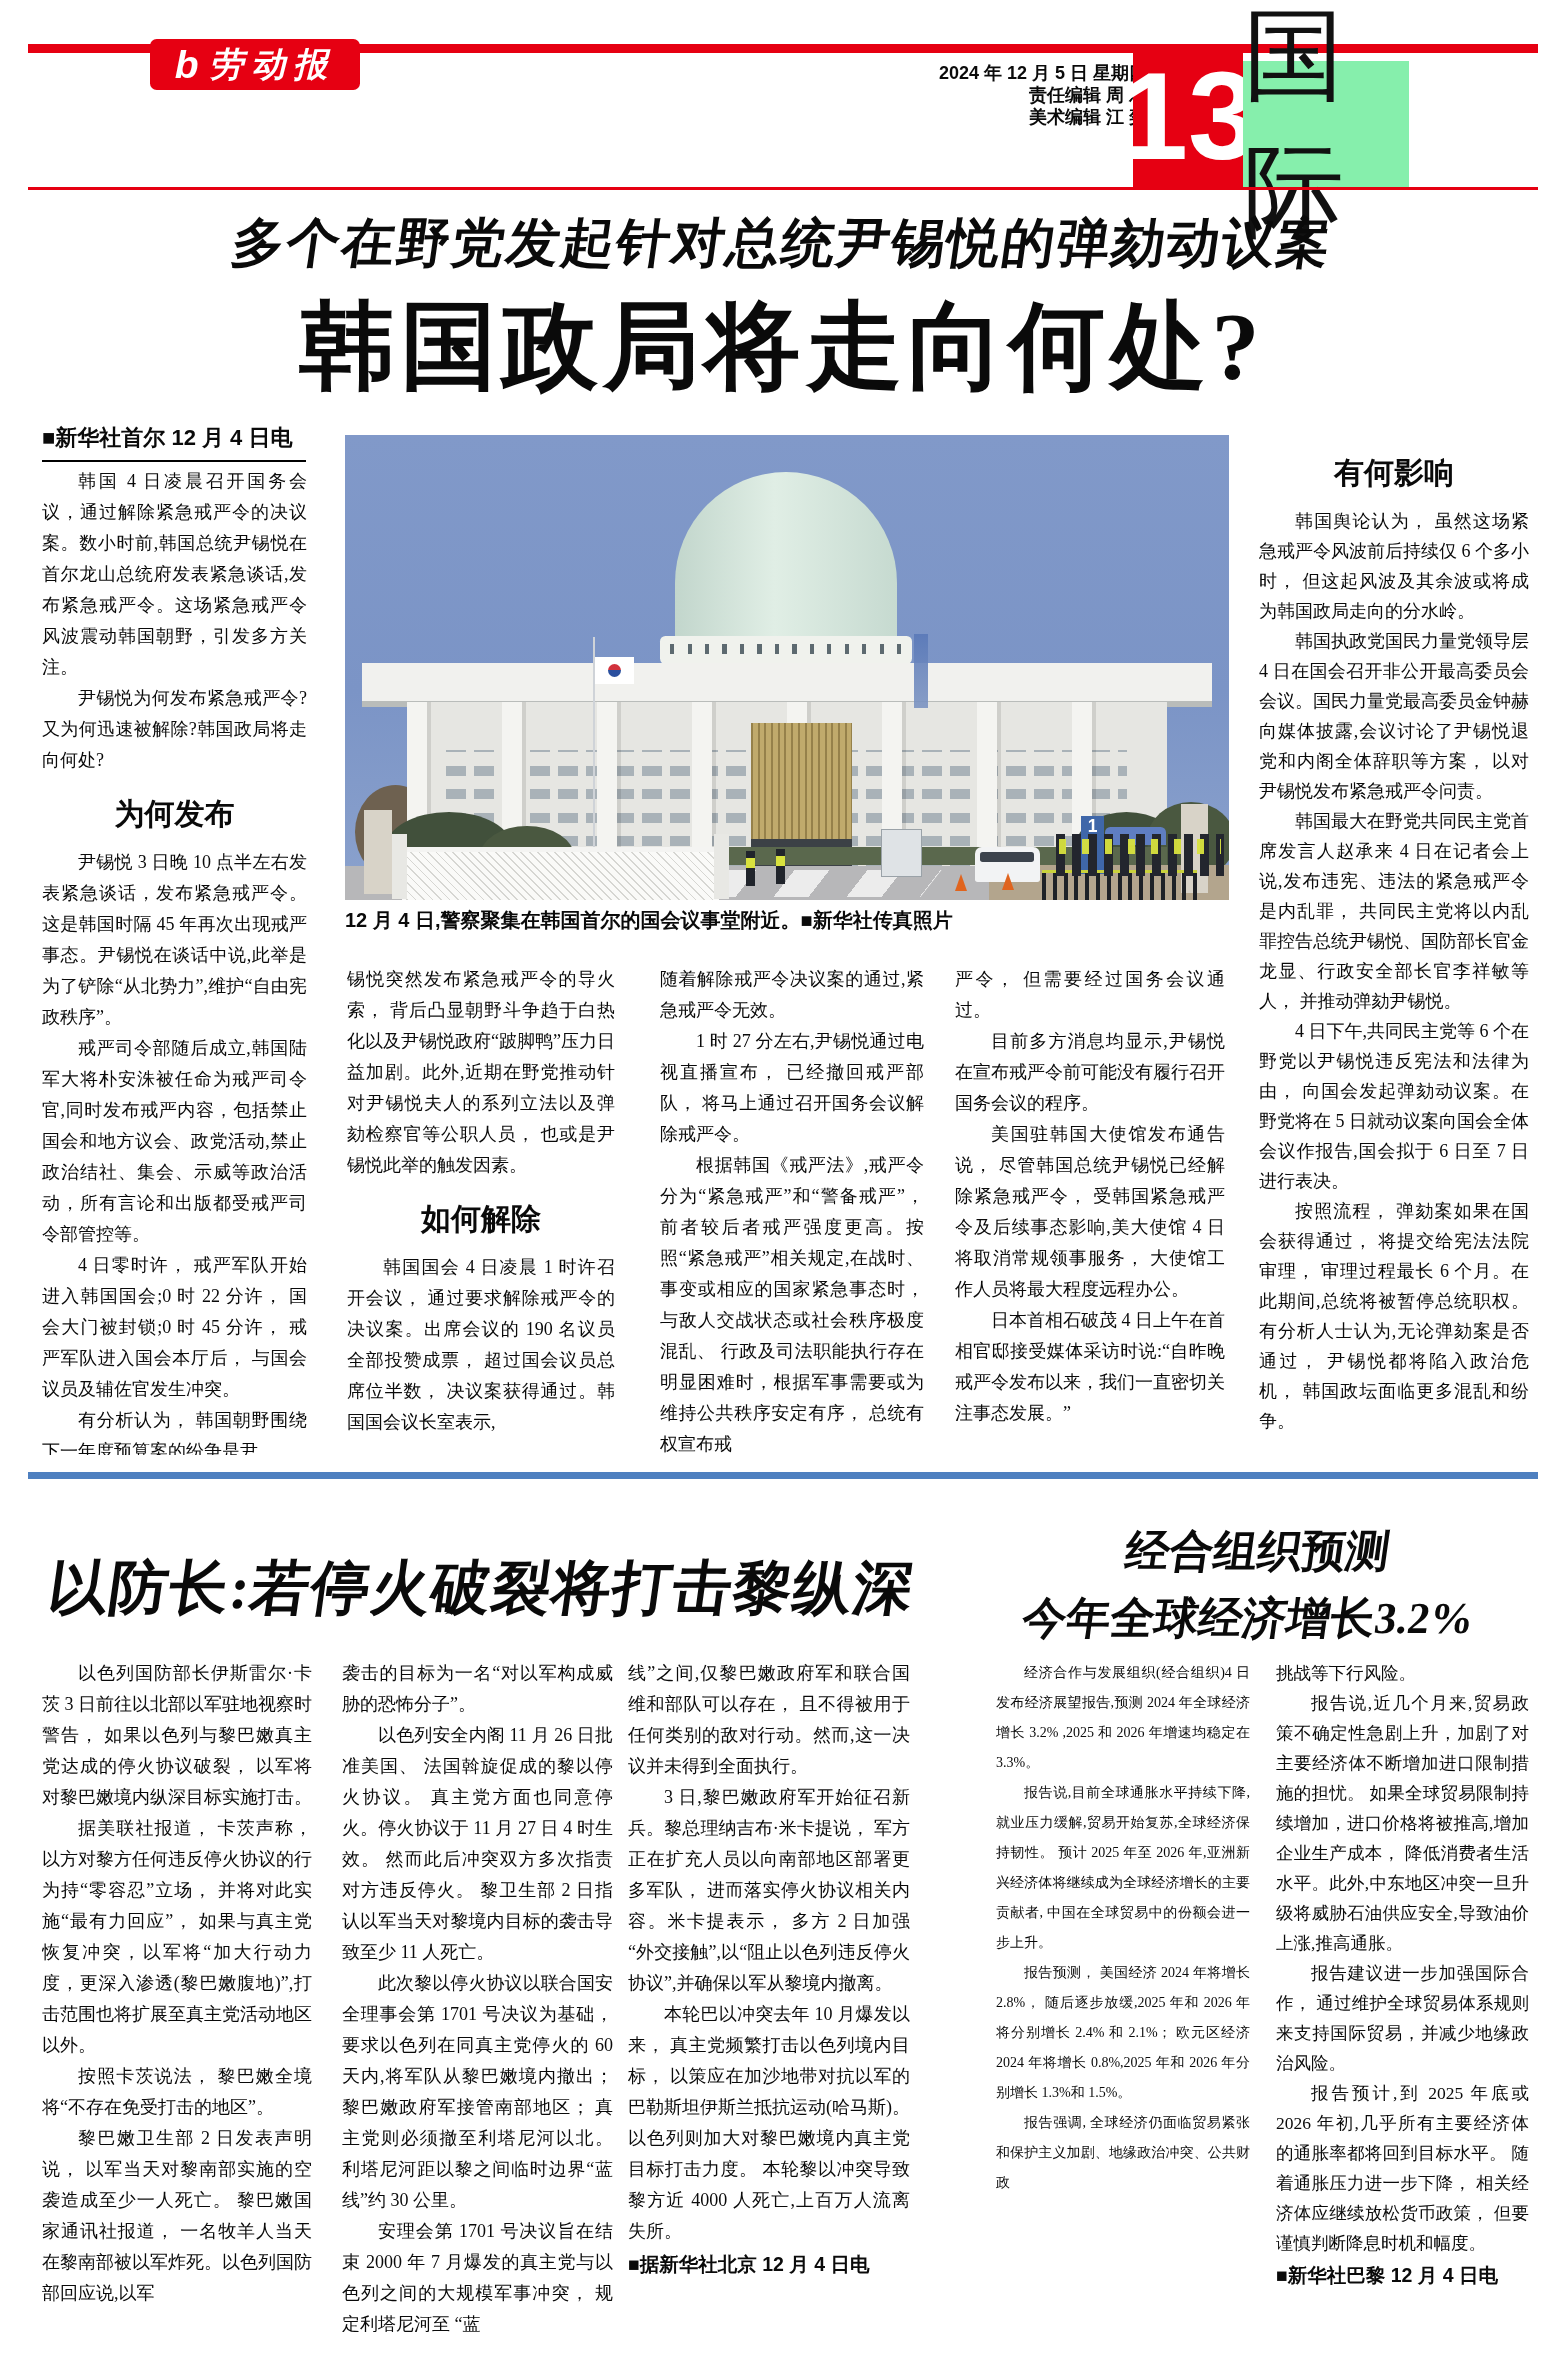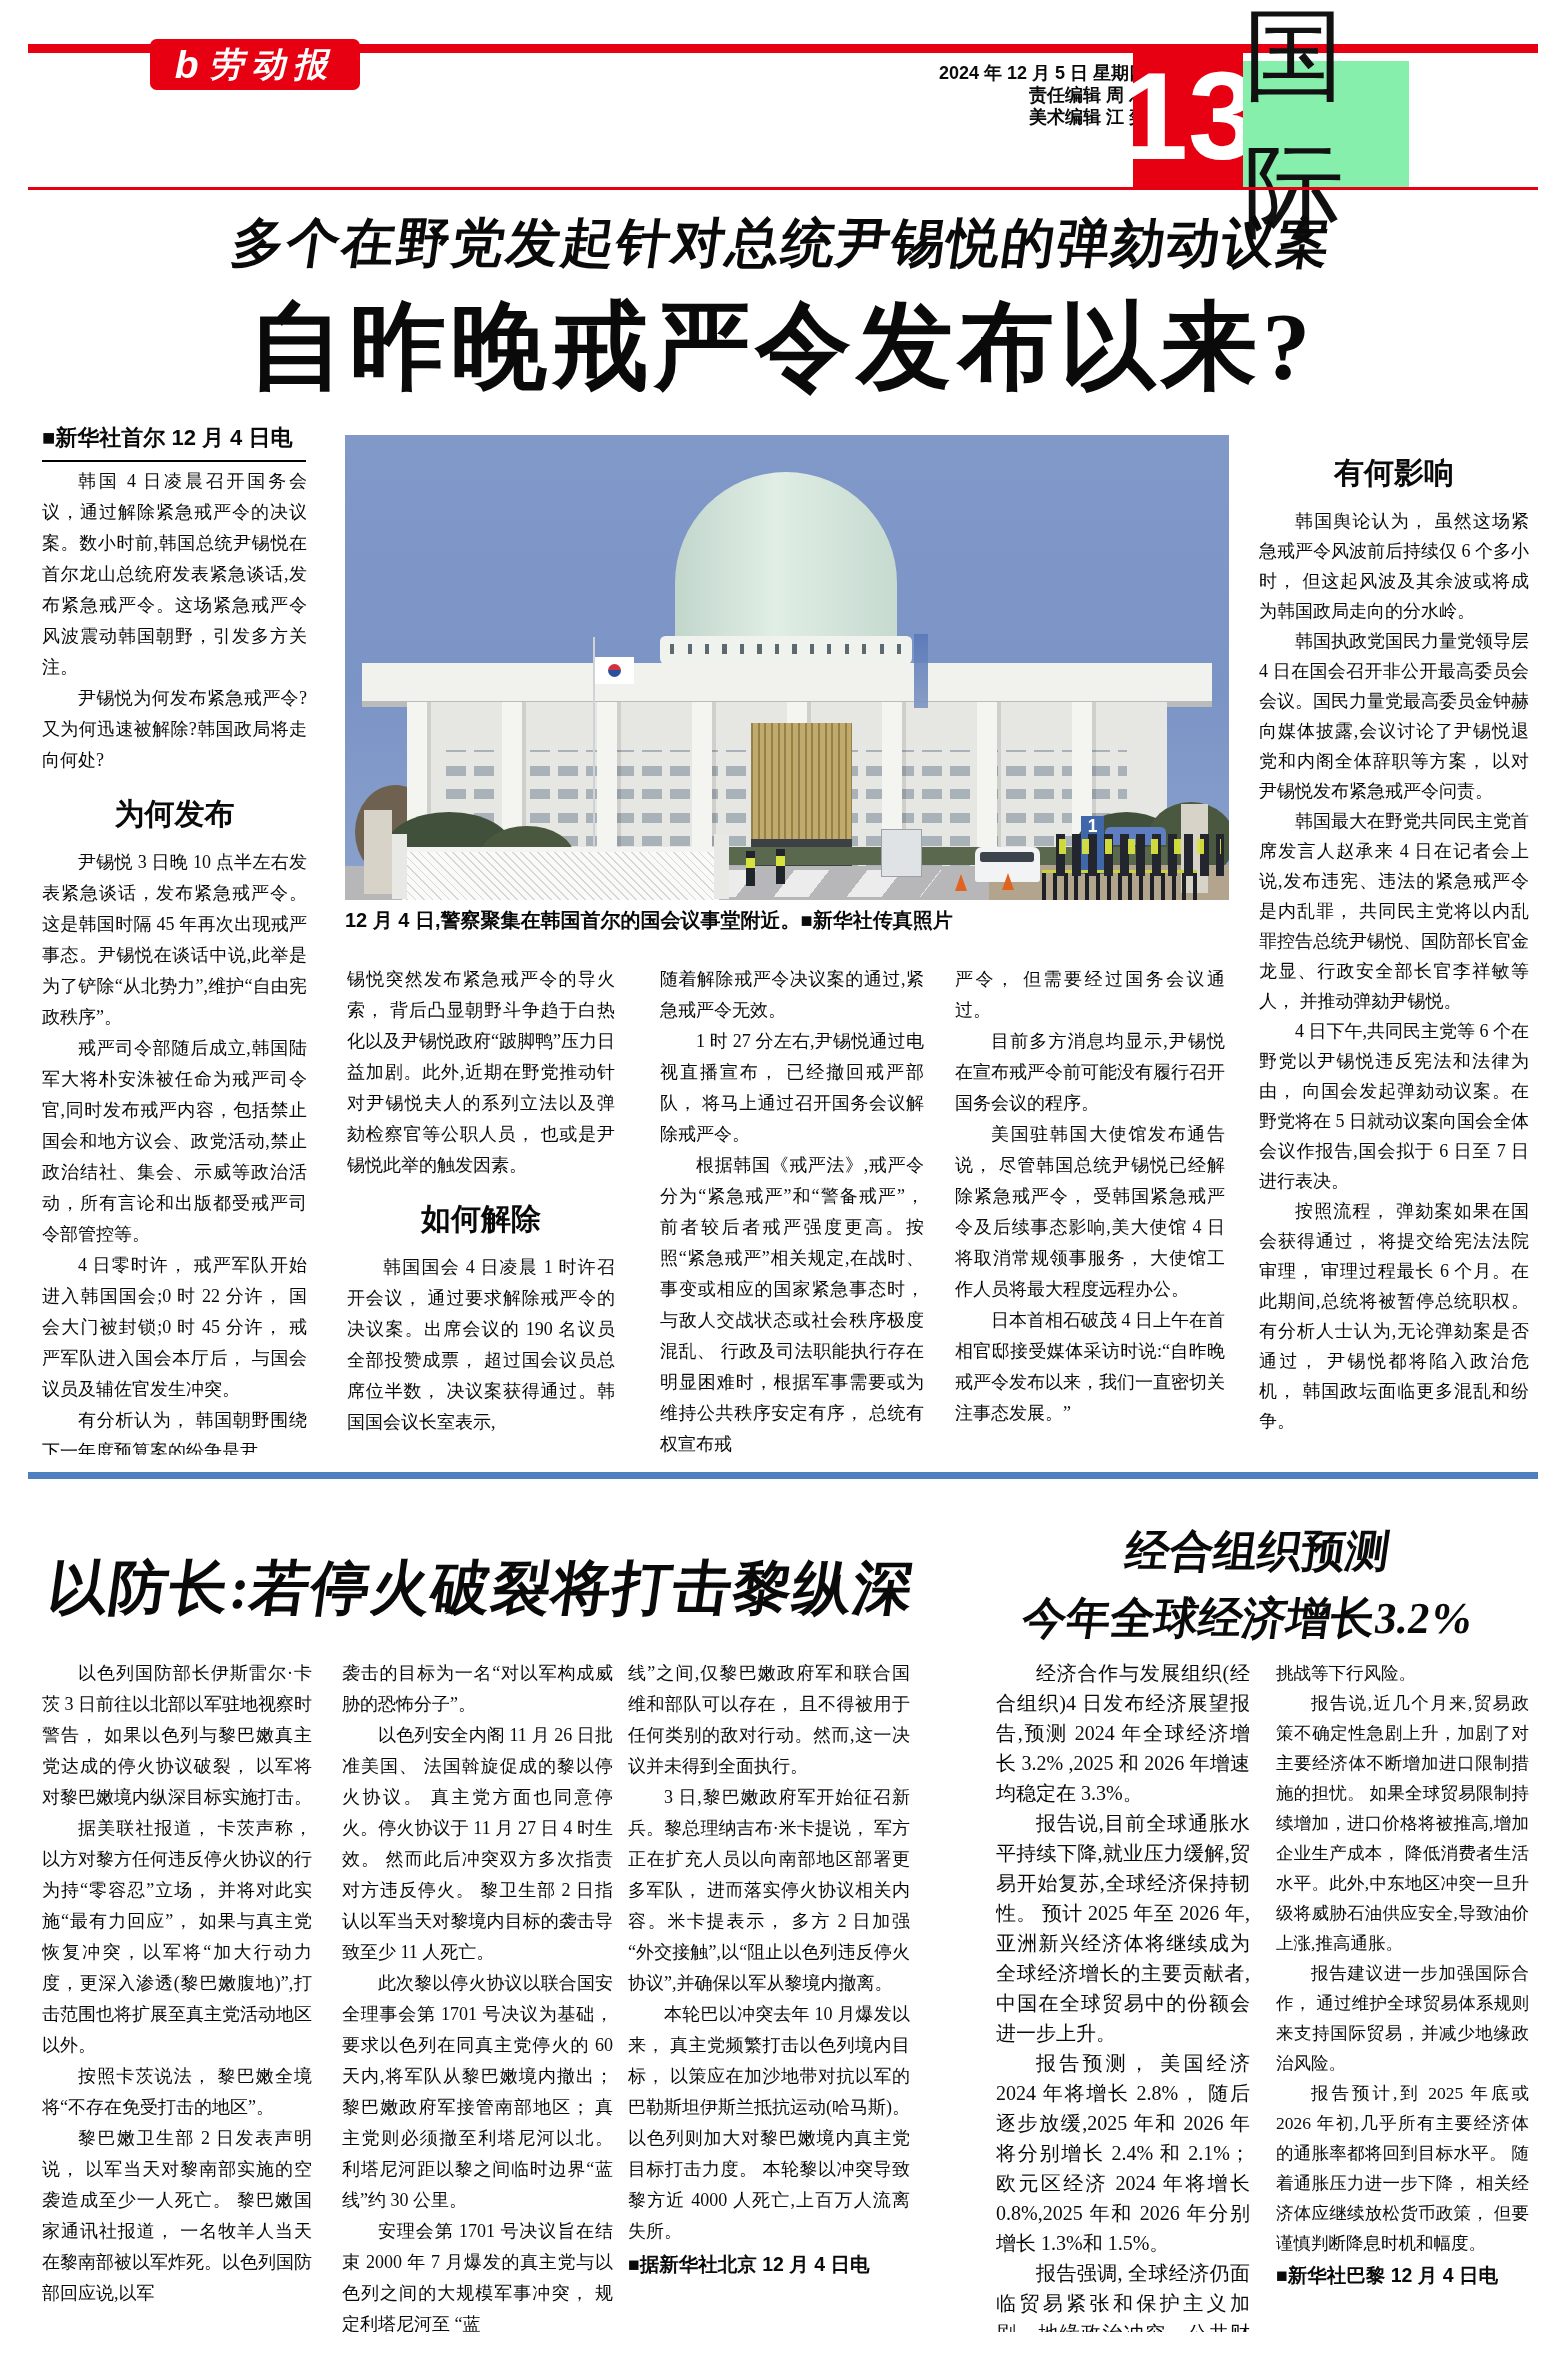--- a/index.html
+++ b/index.html
@@ -98,21 +98,21 @@
 
   
   .rule-blue{left:28px;top:1472px;width:1510px;height:7.4px;background:#4e80c0;}
   .il-headline{left:40px;top:1549px;width:883px;text-align:center;font-weight:700;font-size:59px;
                letter-spacing:1.3px;transform:skewX(-8deg);}
   .oecd-headline{left:970px;top:1518px;width:566px;text-align:center;font-weight:700;font-size:44px;
                  line-height:67px;transform:skewX(-8deg);}
   .il-col1{left:42px;top:1658px;width:270px;height:674px;}
   .il-col2{left:342px;top:1658px;width:271px;height:674px;}
   .il-col3{left:628px;top:1658px;width:282px;height:674px;}
-  .oecd-col1{left:996px;top:1658px;width:254px;height:674px;font-size:20px;line-height:30px;}
+  .oecd-col1{left:996px;top:1658px;width:254px;height:674px;font-size:14px;line-height:30px;}
   .oecd-col2{left:1276px;top:1658px;width:253px;height:674px;font-size:17.5px;line-height:30px;}
 </style>
 </head>
 <body>
 
 <div class="page">
 
   <div class="abs rule-red-top"></div>
   <div class="abs logo-box">
     <span class="logo-mark">b</span>
@@ -121,21 +121,21 @@
   <div class="abs masthead-meta">
     <div>2024 年 12 月 5 日 星期四</div>
     <div>责任编辑 周 斌</div>
     <div>美术编辑 江 奕</div>
   </div>
   <div class="abs page-no-box">13</div>
   <div class="abs section-box">国际</div>
   <div class="abs rule-red-thin"></div>
 
   <div class="abs kicker">多个在野党发起针对总统尹锡悦的弹劾动议案</div>
-  <div class="abs headline">自昨晚戒严令发布以来?</div>
+  <div class="abs headline">韩国政局将走向何处?</div>
   <div class="abs dateline">■新华社首尔 12 月 4 日电</div>
 
   <div class="abs col lead-col1">
       <p class="para">韩国 4 日凌晨召开国务会议，通过解除紧急戒严令的决议案。数小时前,韩国总统尹锡悦在首尔龙山总统府发表紧急谈话,发布紧急戒严令。这场紧急戒严令风波震动韩国朝野，引发多方关注。</p>
       <p class="para">尹锡悦为何发布紧急戒严令?又为何迅速被解除?韩国政局将走向何处?</p>
       <h3 class="subhead">为何发布</h3>
       <p class="para">尹锡悦 3 日晚 10 点半左右发表紧急谈话，发布紧急戒严令。这是韩国时隔 45 年再次出现戒严事态。尹锡悦在谈话中说,此举是为了铲除“从北势力”,维护“自由宪政秩序”。</p>
       <p class="para">戒严司令部随后成立,韩国陆军大将朴安洙被任命为戒严司令官,同时发布戒严内容，包括禁止国会和地方议会、政党活动,禁止政治结社、集会、示威等政治活动，所有言论和出版都受戒严司令部管控等。</p>
       <p class="para">4 日零时许， 戒严军队开始进入韩国国会;0 时 22 分许， 国会大门被封锁;0 时 45 分许， 戒严军队进入国会本厅后， 与国会议员及辅佐官发生冲突。</p>
       <p class="para">有分析认为， 韩国朝野围绕下一年度预算案的纷争是尹</p>

